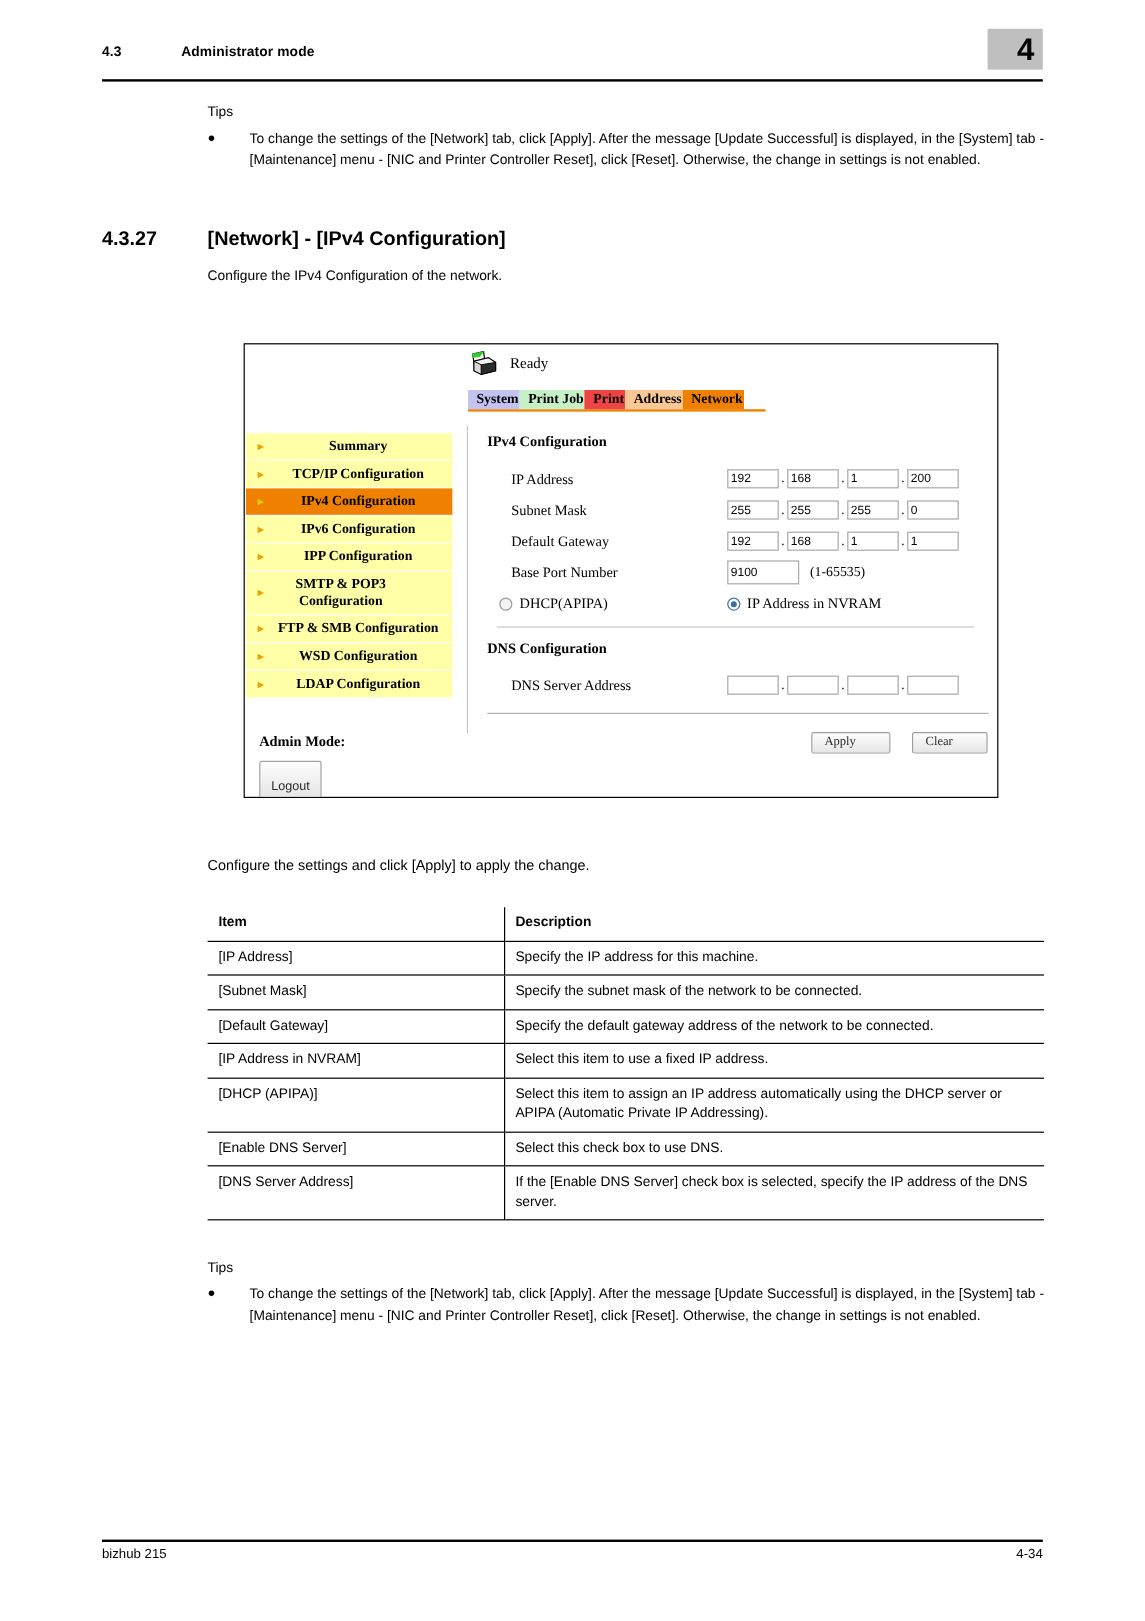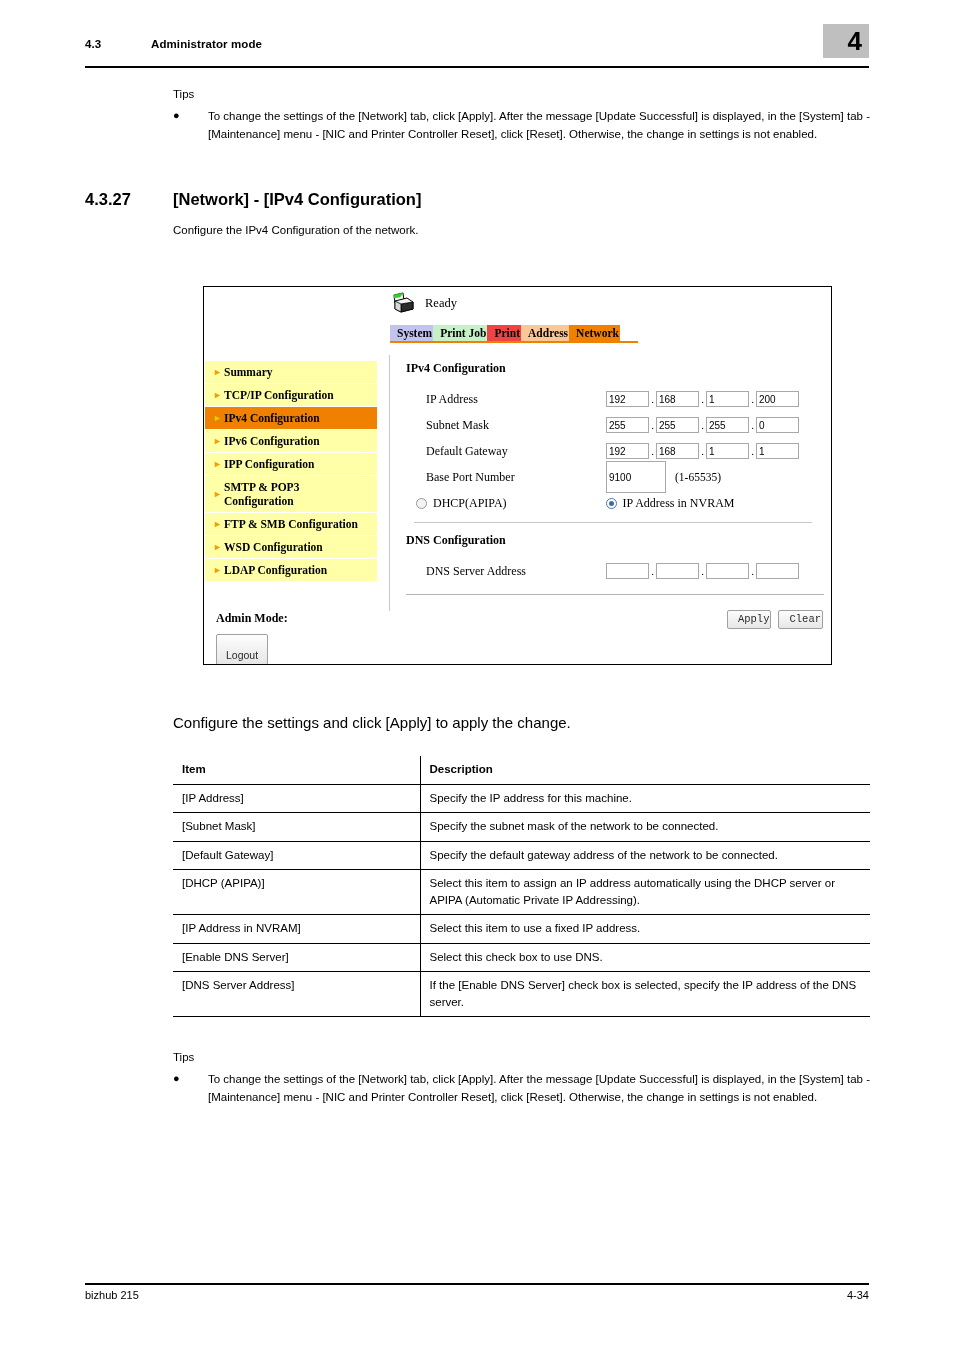--- a/index.html
+++ b/index.html
@@ -114,21 +114,21 @@
     padding: 4px 4px 4px 8px;
     font-size: 11.5px; font-weight: bold;
     min-height: 22px;
   }
   .side-item.active { background: #f08000; }
   .side-arrow {
     width: 11px; flex: 0 0 11px;
     color: #f0a000; font-size: 9px; line-height: 1;
   }
   .side-item.active .side-arrow { color: #d8d000; }
-  .side-label { flex: 1; line-height: 14px; }
+  .side-label { flex: 1; line-height: 14px; text-align: center; }
 
   .admin-box {
     position: absolute; left: 12px; top: 324px;
   }
   .admin-title { font-size: 12px; font-weight: bold; }
   .logout-btn {
     margin-top: 8px;
     display: inline-block;
     font-family: "Liberation Sans", sans-serif;
     font-size: 10.5px;
@@ -159,21 +159,21 @@
     border: 1px solid #a9a9a9;
     background: #fff;
     font-family: "Liberation Sans", sans-serif;
     font-size: 10px;
     padding: 0 2px;
     display: flex; align-items: center;
     color: #000;
   }
   .dot { width: 7px; text-align: center; font-size: 11px; }
   .port {
-    width: 60px; height: 32px; border: 1px solid #a9a9a9;
+    width: 60px; height: 20px; border: 1px solid #a9a9a9;
     background: #fff; font-family: "Liberation Sans", sans-serif;
     font-size: 10px; padding: 0 2px; display: flex; align-items: center;
   }
   .port-hint { font-size: 11.5px; margin-left: 9px; }
 
   .radio-row {
     display: flex; align-items: center; height: 26px;
     padding-left: 10px;
   }
   .radio {
@@ -199,32 +199,33 @@
   .chk {
     width: 12px; height: 12px; border: 1px solid #9a9a9a;
     background: #f0f0f0; display: inline-block;
   }
 
   .btn-row {
     position: absolute; right: 8px; top: 323px;
     display: flex; gap: 7px;
   }
   .ui-btn {
-    font-family: Liberation Mono, monospace;
+    font-family: Liberation Serif, serif;
     font-size: 10.5px;
-    padding: 2px 1px 3px 10px;
+    padding: 2px 28px 3px 10px;
     border: 1px solid #a0a0a0;
     background: linear-gradient(#fdfdfd, #e6e6e6);
     border-radius: 2px;
     color: #2b2b2b;
+    margin-left: 11px;
   }
 
   
   .caption {
-    position: absolute; left: 173px; top: 714px; font-size: 15px;
+    position: absolute; left: 173px; top: 714px; font-size: 12px;
   }
   .tbl {
     position: absolute; left: 173px; top: 756px;
     width: 697px;
     border-collapse: collapse;
     font-size: 11.5px;
   }
   .tbl th, .tbl td {
     text-align: left; vertical-align: top;
     padding: 5px 9px 6px 9px;
@@ -449,26 +450,26 @@
     </tr>
     <tr>
       <td>[Subnet Mask]</td>
       <td>Specify the subnet mask of the network to be connected.</td>
     </tr>
     <tr>
       <td>[Default Gateway]</td>
       <td>Specify the default gateway address of the network to be connected.</td>
     </tr>
     <tr>
+      <td>[IP Address in NVRAM]</td>
+      <td>Select this item to use a fixed IP address.</td>
+    </tr>
+    <tr>
       <td>[DHCP (APIPA)]</td>
       <td>Select this item to assign an IP address automatically using the DHCP server or APIPA (Automatic Private IP Addressing).</td>
-    </tr>
-    <tr>
-      <td>[IP Address in NVRAM]</td>
-      <td>Select this item to use a fixed IP address.</td>
     </tr>
     <tr>
       <td>[Enable DNS Server]</td>
       <td>Select this check box to use DNS.</td>
     </tr>
     <tr>
       <td>[DNS Server Address]</td>
       <td>If the [Enable DNS Server] check box is selected, specify the IP address of the DNS server.</td>
     </tr>
   </tbody>

